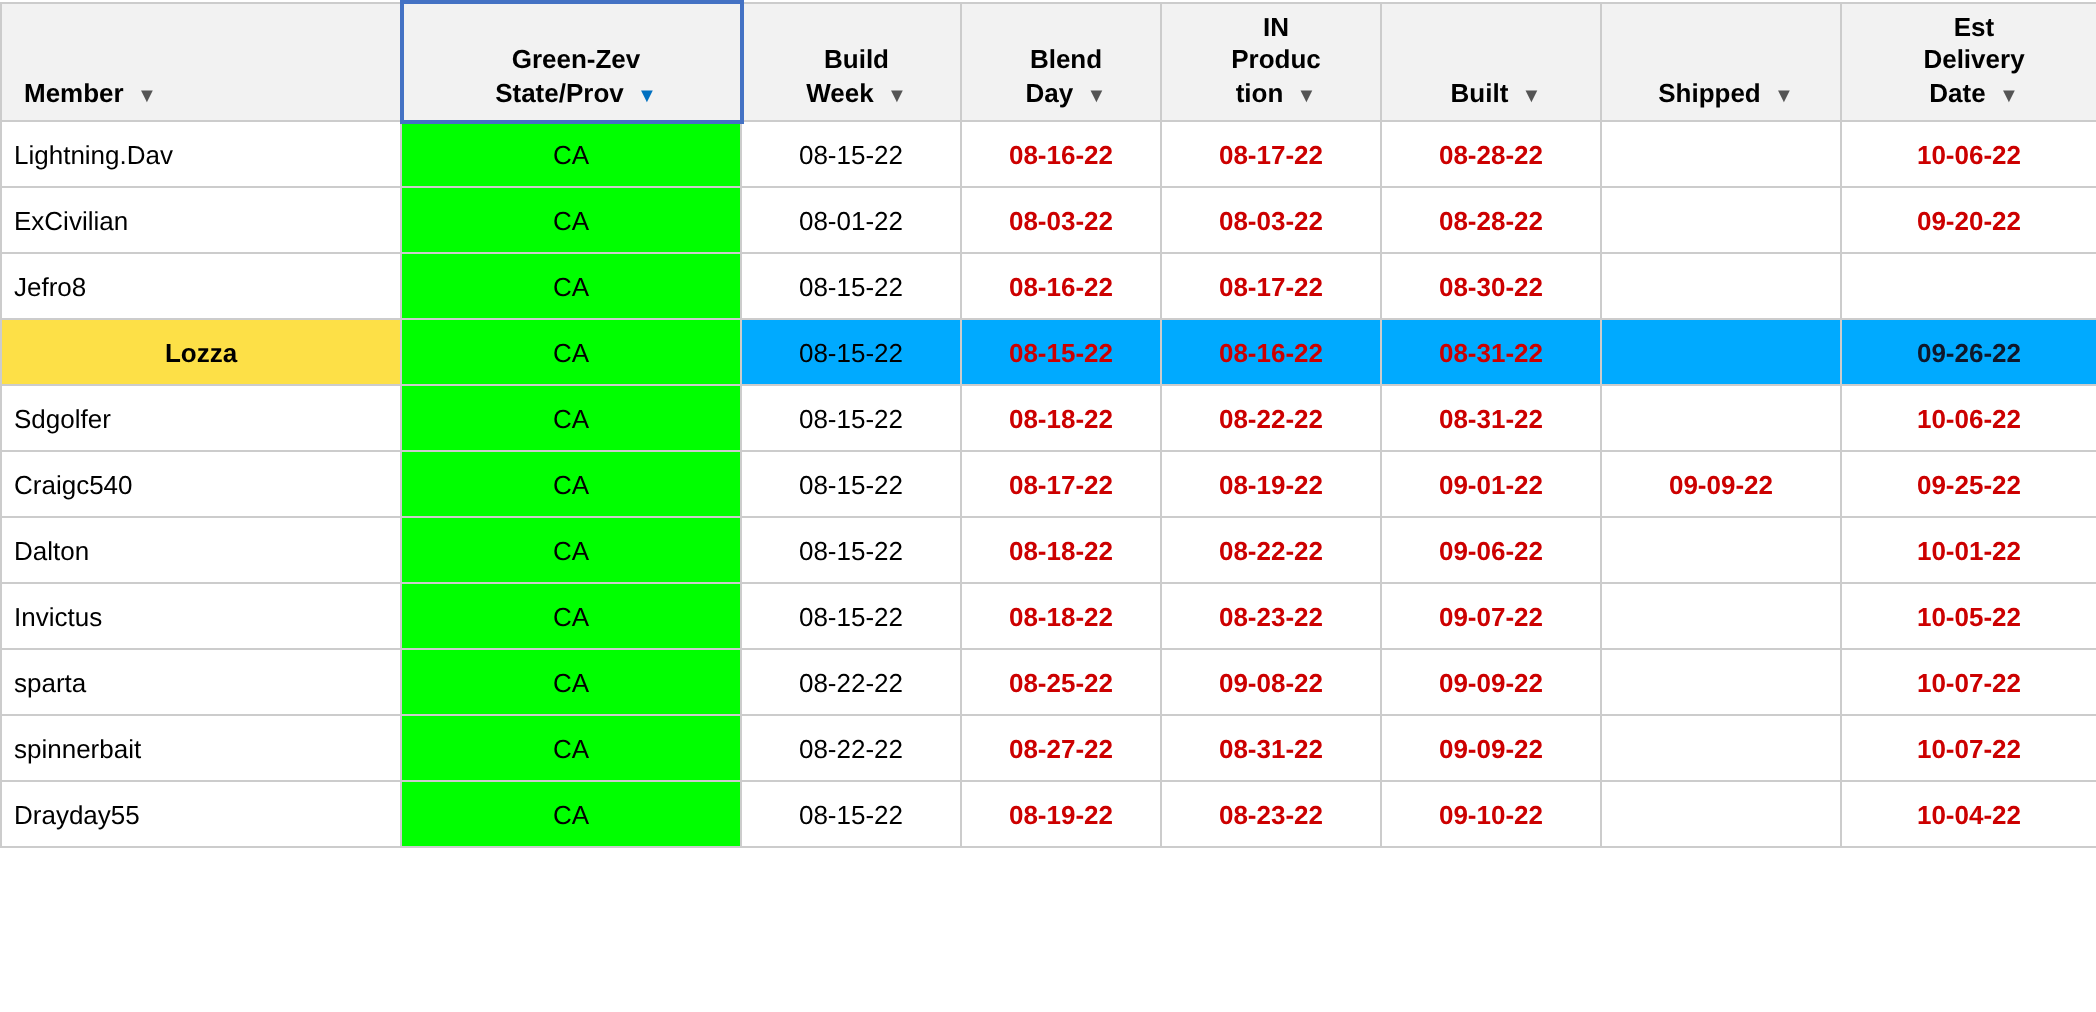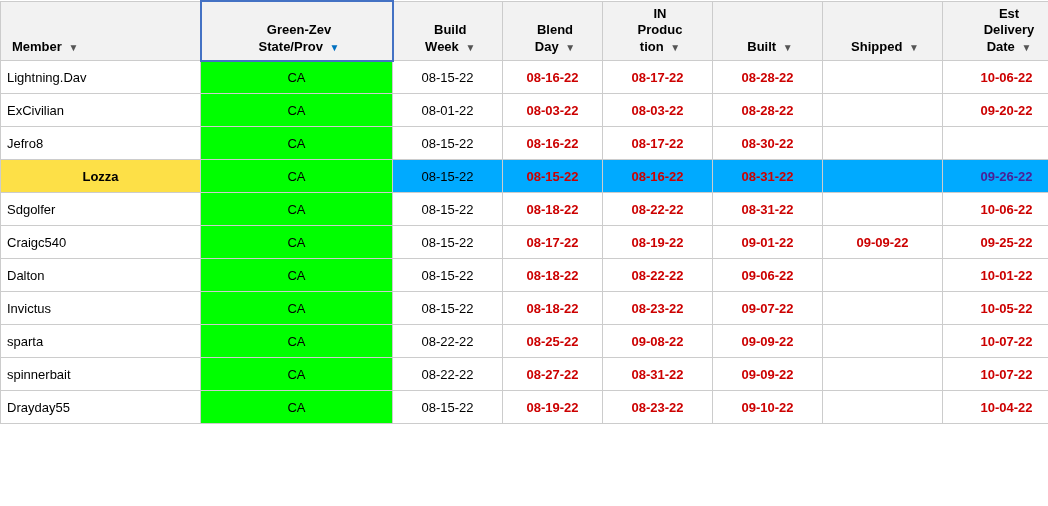--- a/index.html
+++ b/index.html
@@ -31,21 +31,21 @@
     }
     td {
       height: 33px;
       font-size: 13px;
     }
     .col-member {
       width: 200px;
       text-align: left;
     }
     .col-state {
-      width: 192px;
+      width: 170px;
     }
     .col-build {
       width: 110px;
     }
     .col-blend {
       width: 100px;
     }
     .col-inprod {
       width: 110px;
     }
@@ -177,21 +177,21 @@
         <td class="col-est"></td>
       </tr>
       <tr class="row-highlighted">
         <td class="col-member" style="text-align: center; background-color: #fde047; color: rgb(0, 0, 0); font-weight: bold;">Lozza</td>
         <td class="col-state green-cell">CA</td>
         <td class="col-build" style="background-color: rgb(0, 170, 255);">08-15-22</td>
         <td class="col-blend red-text" style="background-color: rgb(0, 170, 255); color: rgb(204, 0, 0);">08-15-22</td>
         <td class="col-inprod red-text" style="background-color: rgb(0, 170, 255); color: rgb(204, 0, 0);">08-16-22</td>
         <td class="col-built red-text" style="background-color: rgb(0, 170, 255); color: rgb(204, 0, 0);">08-31-22</td>
         <td class="col-shipped" style="background-color: rgb(0, 170, 255);"></td>
-        <td class="col-est red-text" style="background-color: rgb(0, 170, 255); color: #4c1d95;">09-26-22</td>
+        <td class="col-est red-text" style="background-color: rgb(0, 170, 255); color: #0f172a;">09-26-22</td>
       </tr>
       <tr>
         <td class="col-member" style="text-align: left;">Sdgolfer</td>
         <td class="col-state green-cell">CA</td>
         <td class="col-build">08-15-22</td>
         <td class="col-blend red-text">08-18-22</td>
         <td class="col-inprod red-text">08-22-22</td>
         <td class="col-built red-text">08-31-22</td>
         <td class="col-shipped"></td>
         <td class="col-est red-text">10-06-22</td>

